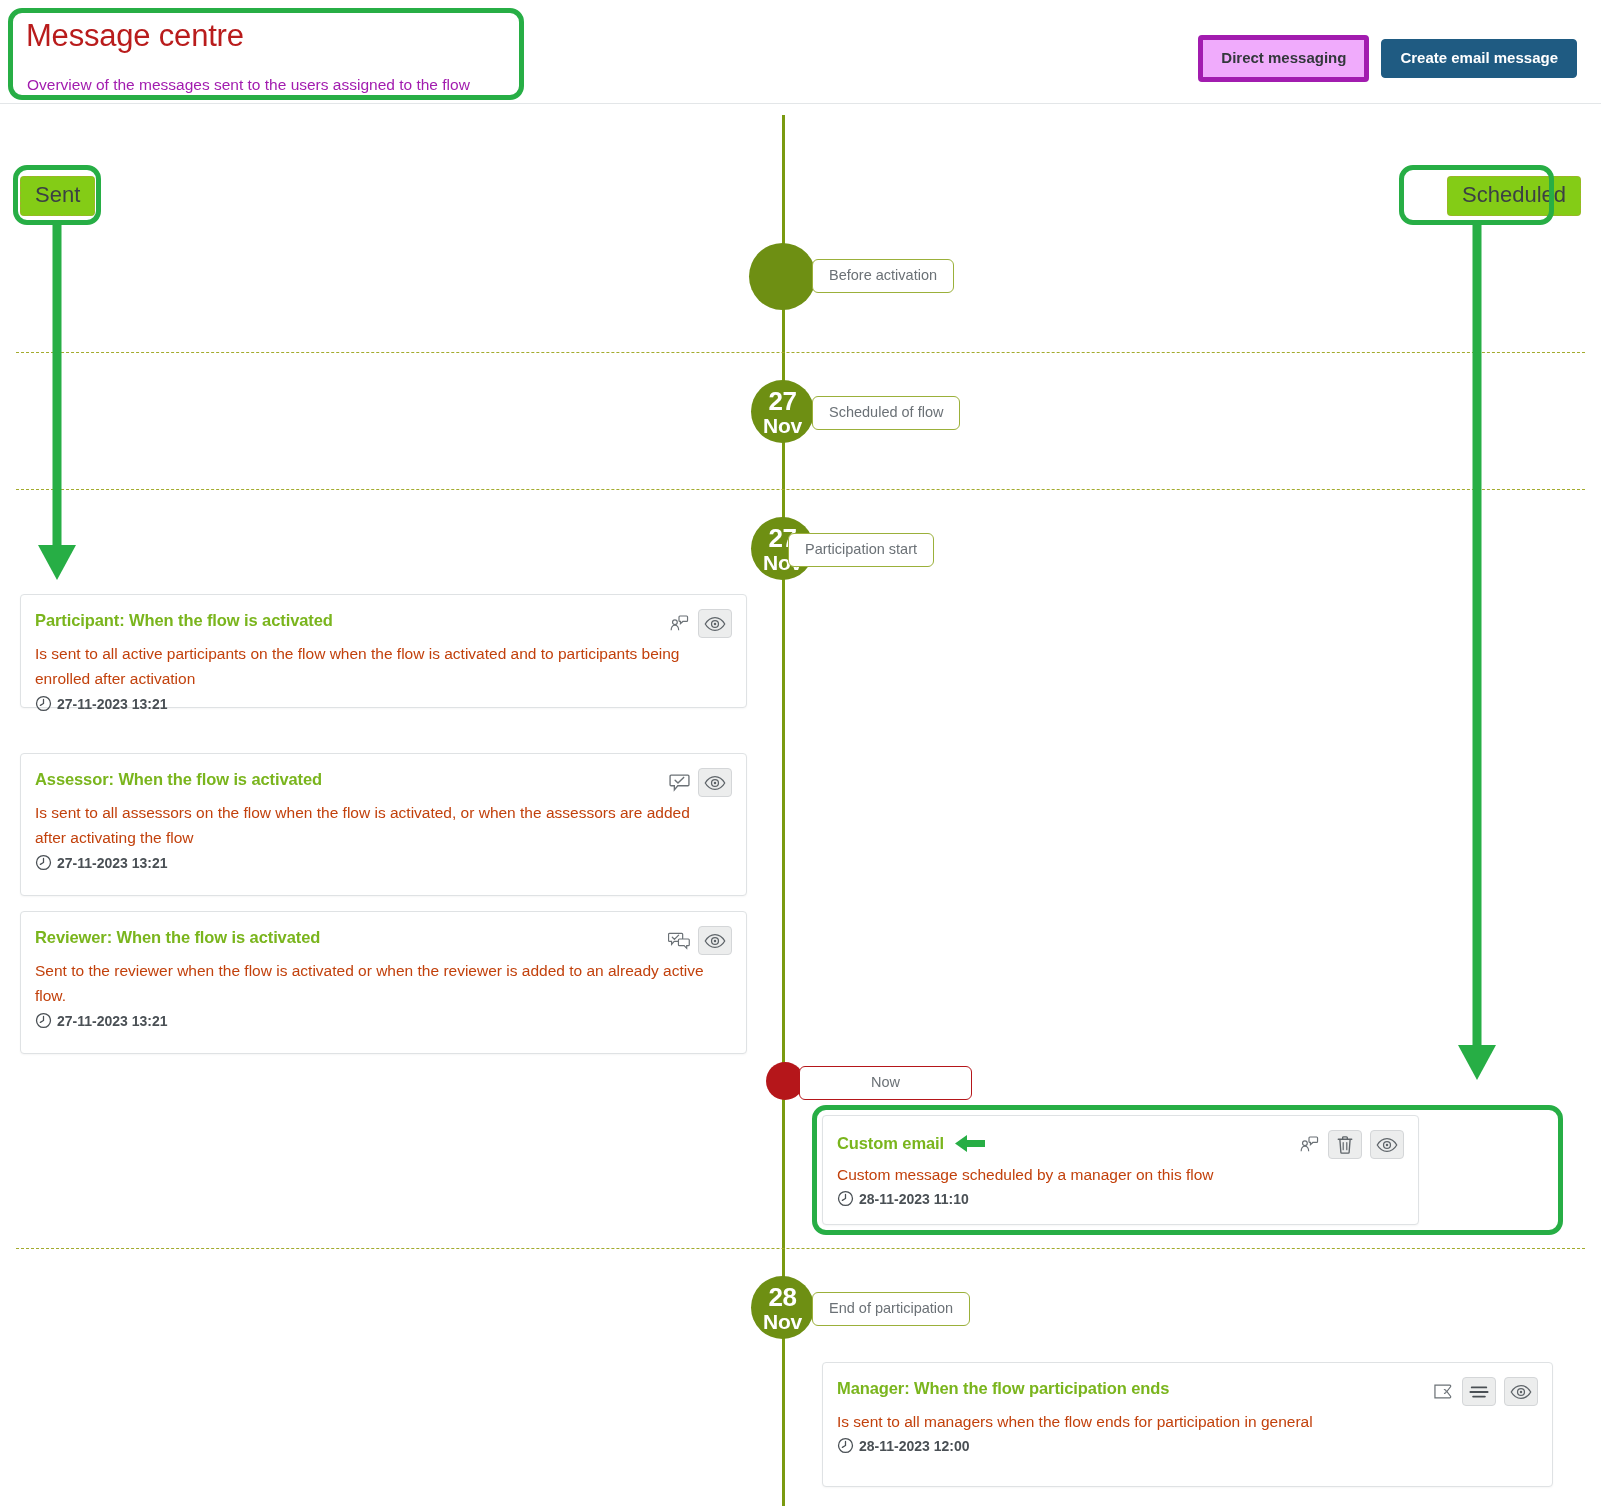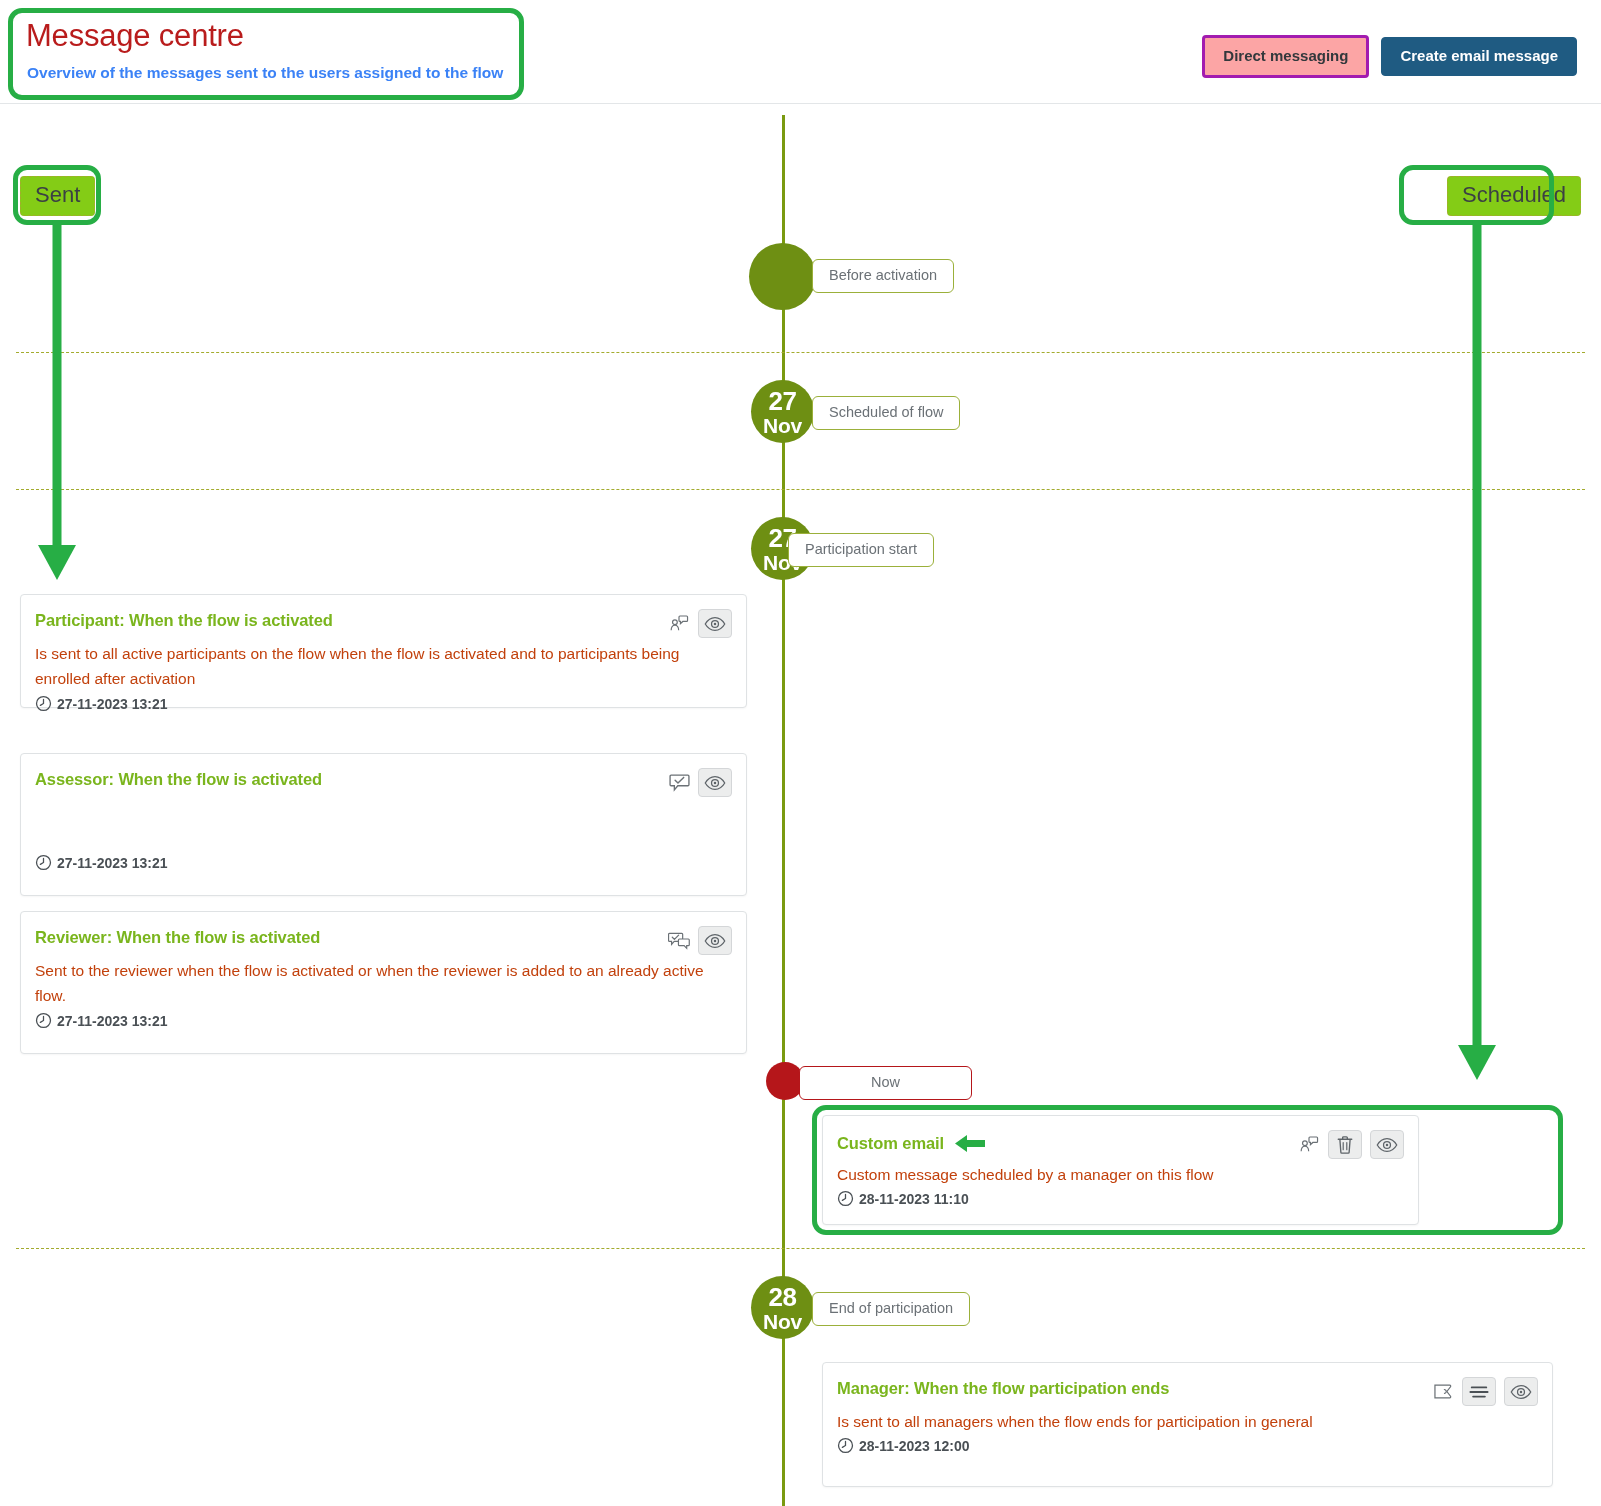--- a/index.html
+++ b/index.html
@@ -25,45 +25,45 @@
   .header-title {
     position: absolute;
     left: 26px; top: 18px;
     font-size: 31px;
     font-weight: 400;
     color: #b91c1c;
     letter-spacing: -0.2px;
   }
   .header-sub {
     position: absolute;
-    left: 27px; top: 64px;
+    left: 27px; top: 76px;
     font-size: 15.5px;
-    font-weight: 700;
-    color: #3b82f6;
+    font-weight: 400;
+    color: #a21caf;
   }
   .header-buttons {
     position: absolute;
     right: 24px; top: 35px;
     display: flex;
     gap: 12px;
     align-items: center;
   }
   .btn {
     font-family: "Liberation Sans", sans-serif;
     font-size: 15px;
     font-weight: 700;
     border-radius: 4px;
     padding: 10px 18px;
     cursor: pointer;
     line-height: 1.1;
     white-space: nowrap;
   }
   .btn-secondary {
-    background: #fca5a5;
-    border: 3px solid #a21caf;
+    background: #f0abfc;
+    border: 5px solid #a21caf;
     color: #33383c;
     text-align: right;
   }
   .btn-primary {
     background: #1f5b82;
     border: 1px solid #1f5b82;
     color: #ffffff;
   }
 
   
@@ -307,20 +307,21 @@
         <path d="M1.5 8.5 C5 2.5 9 1 13 1 C17 1 21 2.5 24.5 8.5 C21 14.5 17 16 13 16 C9 16 5 14.5 1.5 8.5 Z" fill="none" stroke="#5e6469" stroke-width="1.5"></path>
         <circle cx="13" cy="8.5" r="4.1" fill="none" stroke="#5e6469" stroke-width="1.5"></circle>
         <circle cx="13" cy="8.5" r="1.5" fill="#5e6469"></circle>
       </svg>
     </div>
   </div>
 </div>
 
 <div class="card" style="left:20px; top:753px; width:727px; height:143px;">
   <div class="card-title">Assessor: When the flow is activated</div>
+  <div class="card-body">Is sent to all assessors on the flow when the flow is activated, or when the assessors are added after activating the flow</div>
   <div class="card-time" style="top:100px;">
     <span>
       <svg width="17" height="17" viewBox="0 0 20 20">
           <circle cx="10" cy="10" r="8.2" fill="none" stroke="#4a5055" stroke-width="1.5"></circle>
           <path d="M10 5.2 V10 L6.3 12.2" fill="none" stroke="#4a5055" stroke-width="1.5" stroke-linecap="round"></path>
         </svg>
     </span>
     <span>27-11-2023 13:21</span>
   </div>
   <div class="card-icons">

